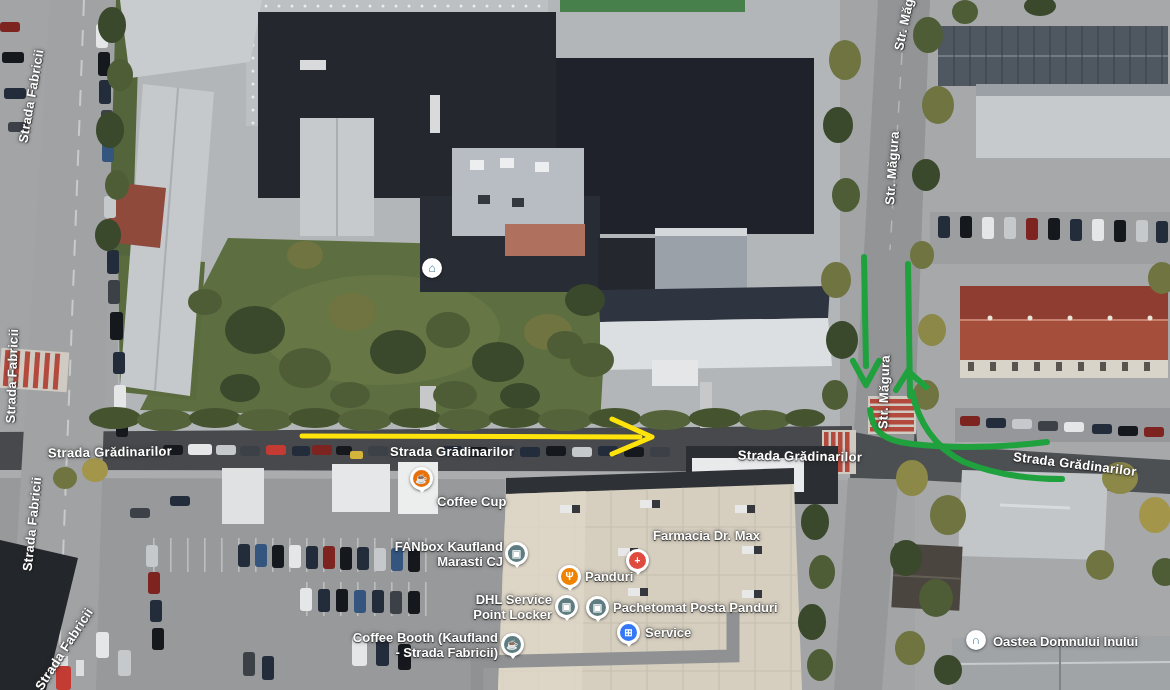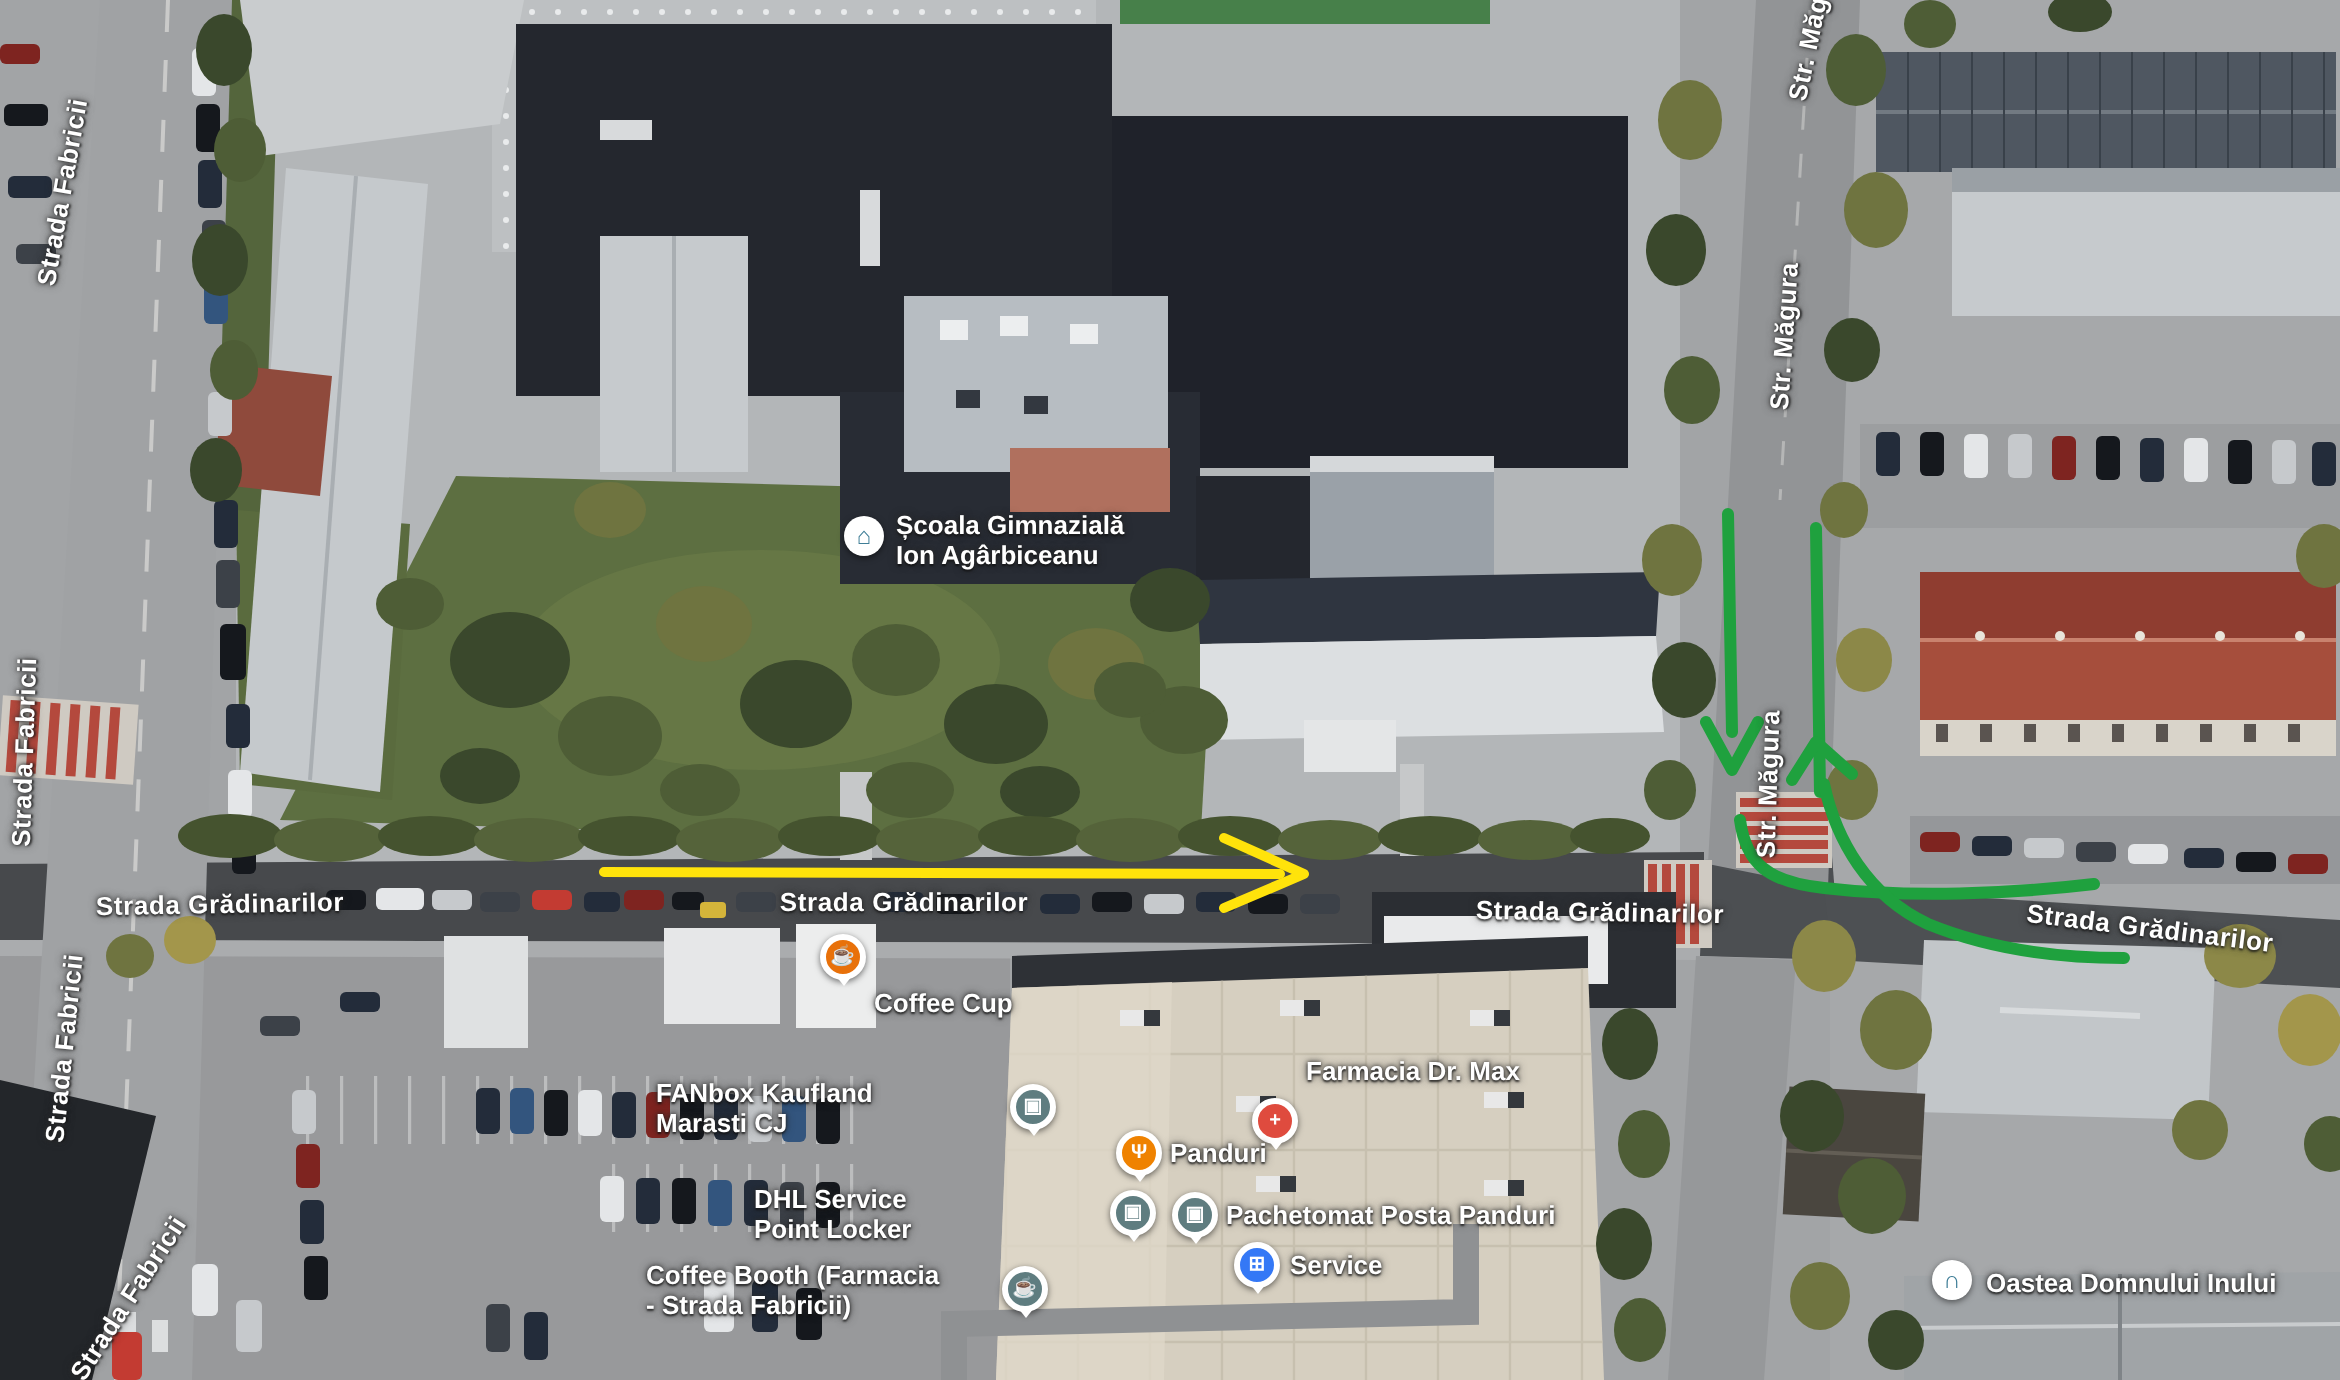--- a/index.html
+++ b/index.html
@@ -4,21 +4,21 @@
 <style>
   html,body{margin:0;padding:0;background:#222;}
   .map{position:relative;width:1170px;height:690px;overflow:hidden;
        font-family:"Liberation Sans",sans-serif;background:#a2a4a6;}
   .map svg{position:absolute;left:0;top:0;}
   .street-label{position:absolute;white-space:nowrap;color:#fff;font-size:13px;font-weight:700;
     letter-spacing:.3px;text-shadow:0 0 2px rgba(45,45,45,.95),0 0 4px rgba(45,45,45,.75),0 1px 1px rgba(0,0,0,.6);
     transform-origin:center;pointer-events:none;}
   .poi-label{position:absolute;white-space:nowrap;color:#fff;font-size:13px;font-weight:700;
     text-shadow:0 0 2px rgba(40,40,40,.95),0 0 4px rgba(40,40,40,.7),0 1px 1px rgba(0,0,0,.65);line-height:15px;}
-  .poi-label-r{position:absolute;width:175px;color:#fff;font-size:13px;font-weight:700;
+  .poi-label-r{position:absolute;width:175px;text-align:right;color:#fff;font-size:13px;font-weight:700;
     text-shadow:0 0 2px rgba(40,40,40,.95),0 0 4px rgba(40,40,40,.7),0 1px 1px rgba(0,0,0,.65);line-height:15px;}
   .poi-label span,.poi-label-r span{display:block;}
   .pin{position:absolute;width:17px;height:17px;border-radius:50%;border:3px solid #fff;
     box-shadow:0 1px 3px rgba(0,0,0,.55);display:flex;align-items:center;justify-content:center;
     color:#fff;font-size:10px;font-weight:700;line-height:1;}
   .pin::after{content:"";position:absolute;left:50%;top:100%;transform:translate(-50%,1px);
     border:4px solid transparent;border-top:5px solid #fff;}
   .pin-orange{background:#e8710a;}
   .pin-orange2{background:#ef8200;}
   .pin-red{background:#df4b3e;}
@@ -410,24 +410,20 @@
 <span class="street-label" style="left:452px;top:451px;transform:translate(-50%,-50%);">Strada Grădinarilor</span>
 <span class="street-label" style="left:800px;top:456px;transform:translate(-50%,-50%) rotate(1deg);">Strada Grădinarilor</span>
 <span class="street-label" style="left:1075px;top:464px;transform:translate(-50%,-50%) rotate(7deg);">Strada Grădinarilor</span>
 <span class="street-label" style="left:906px;top:14px;transform:translate(-50%,-50%) rotate(-78deg);">Str. Măgura</span>
 <span class="street-label" style="left:892px;top:168px;transform:translate(-50%,-50%) rotate(-86deg);">Str. Măgura</span>
 <span class="street-label" style="left:884px;top:392px;transform:translate(-50%,-50%) rotate(-88deg);">Str. Măgura</span>
 
 <div class="badge" style="left:422px;top:258px;">
       <span>⌂</span>
     </div>
-<div class="poi-label" style="left:448px;top:255px;">
-  <span>Școala Gimnazială</span>
-  <span>Ion Agârbiceanu</span>
-</div>
 
 <div class="pin pin-orange" style="left:410px;top:467px;">
       <span>☕</span>
     </div>
 <div class="poi-label" style="left:437px;top:494px;">
       <span>Coffee Cup</span>
     </div>
 
 <div class="pin pin-gray" style="left:505px;top:542px;">
       <span>▣</span>
@@ -470,21 +466,21 @@
       <span>⊞</span>
     </div>
 <div class="poi-label" style="left:645px;top:625px;">
       <span>Service</span>
     </div>
 
 <div class="pin pin-gray" style="left:501px;top:633px;">
       <span>☕</span>
     </div>
 <div class="poi-label-r" style="left:323px;top:630px;">
-  <span>Coffee Booth (Farmacia</span>
+  <span>Coffee Booth (Kaufland</span>
   <span>- Strada Fabricii)</span>
 </div>
 
 <div class="badge" style="left:966px;top:630px;">
       <span>∩</span>
     </div>
 <div class="poi-label" style="left:993px;top:634px;text-align:center;">
       <span>Oastea Domnului Inului</span>
     </div>
 

